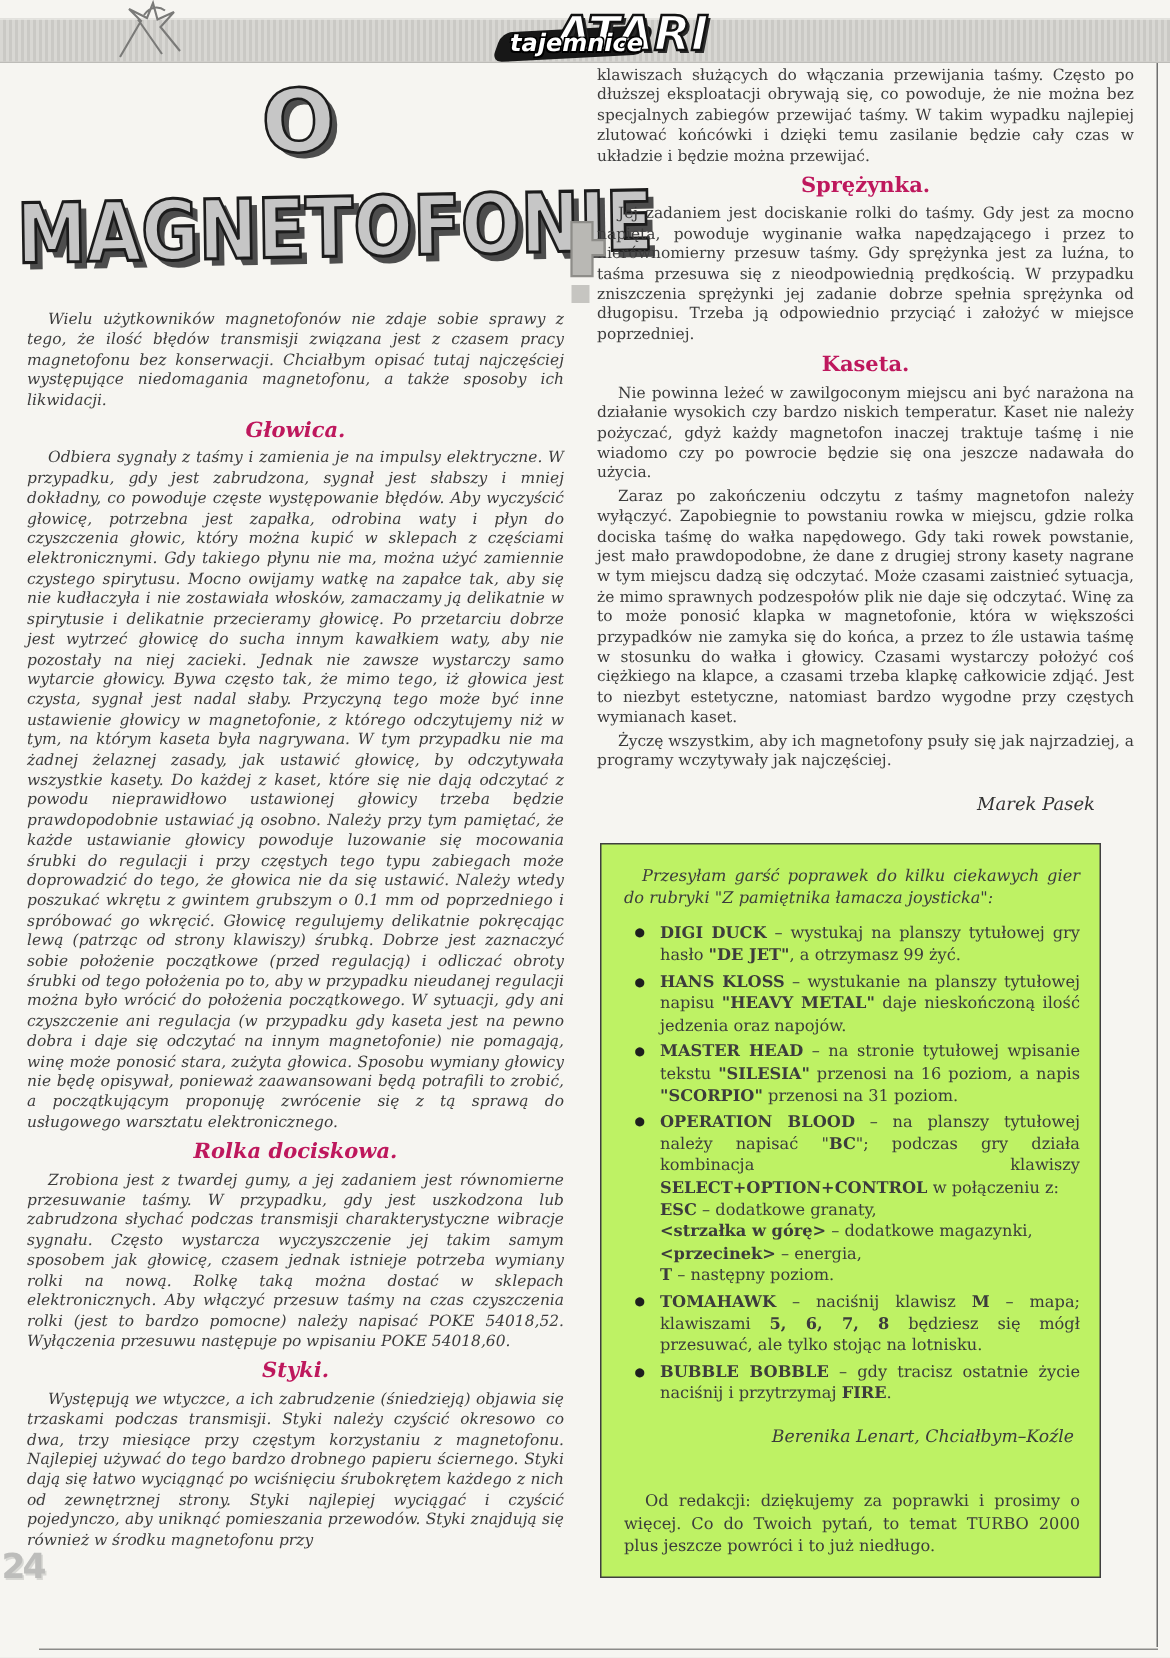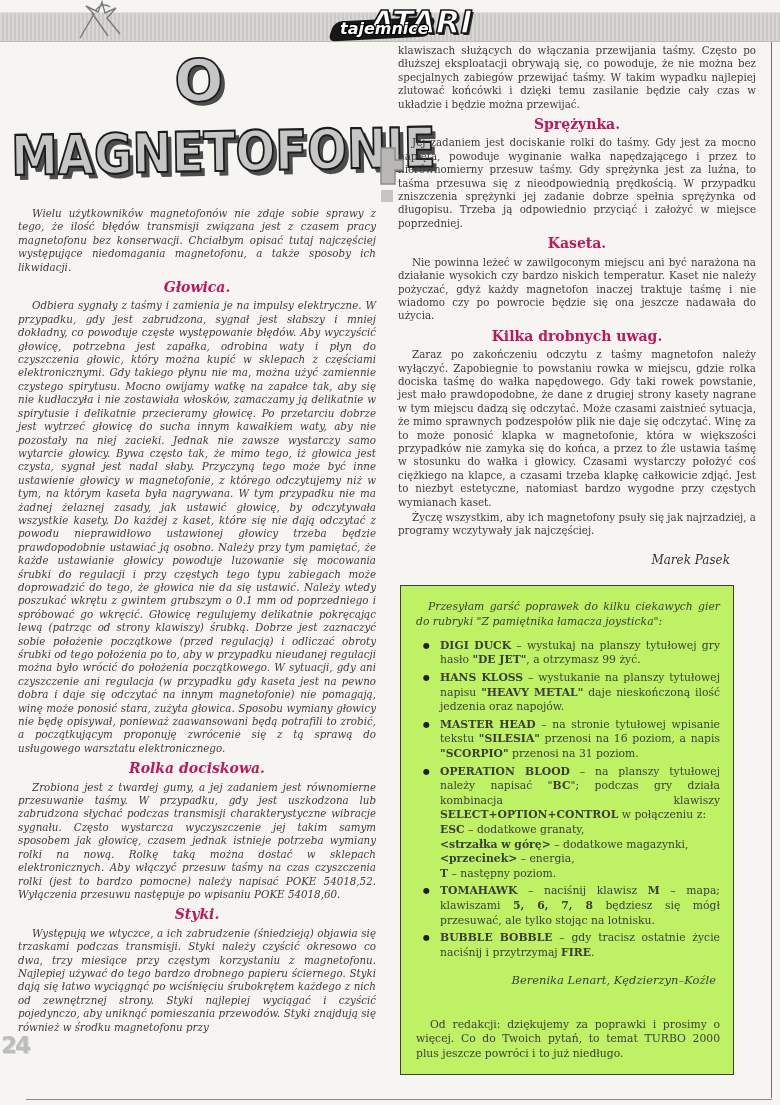--- a/index.html
+++ b/index.html
@@ -87,36 +87,35 @@
     <h3 class="sec-h">Styki.</h3>
     <p class="body-p">Występują we wtyczce, a ich zabrudzenie (śniedzieją) objawia się trzaskami podczas transmisji. Styki należy czyścić okresowo co dwa, trzy miesiące przy częstym korzystaniu z magnetofonu. Najlepiej używać do tego bardzo drobnego papieru ściernego. Styki dają się łatwo wyciągnąć po wciśnięciu śrubokrętem każdego z nich od zewnętrznej strony. Styki najlepiej wyciągać i czyścić pojedynczo, aby uniknąć pomieszania przewodów. Styki znajdują się również w środku magnetofonu przy</p>
   </div>
 
   <div class="col col-right">
     <p class="body-p" style="text-indent:0;">klawiszach służących do włączania przewijania taśmy. Często po dłuższej eksploatacji obrywają się, co powoduje, że nie można bez specjalnych zabiegów przewijać taśmy. W takim wypadku najlepiej zlutować końcówki i dzięki temu zasilanie będzie cały czas w układzie i będzie można przewijać.</p>
     <h3 class="sec-h">Sprężynka.</h3>
     <p class="body-p">Jej zadaniem jest dociskanie rolki do taśmy. Gdy jest za mocno napięta, powoduje wyginanie wałka napędzającego i przez to nierównomierny przesuw taśmy. Gdy sprężynka jest za luźna, to taśma przesuwa się z nieodpowiednią prędkością. W przypadku zniszczenia sprężynki jej zadanie dobrze spełnia sprężynka od długopisu. Trzeba ją odpowiednio przyciąć i założyć w miejsce poprzedniej.</p>
     <h3 class="sec-h">Kaseta.</h3>
     <p class="body-p">Nie powinna leżeć w zawilgoconym miejscu ani być narażona na działanie wysokich czy bardzo niskich temperatur. Kaset nie należy pożyczać, gdyż każdy magnetofon inaczej traktuje taśmę i nie wiadomo czy po powrocie będzie się ona jeszcze nadawała do użycia.</p>
-    <h3 class="sec-h">Kilka drobnych uwag.</h3>
     <p class="body-p">Zaraz po zakończeniu odczytu z taśmy magnetofon należy wyłączyć. Zapobiegnie to powstaniu rowka w miejscu, gdzie rolka dociska taśmę do wałka napędowego. Gdy taki rowek powstanie, jest mało prawdopodobne, że dane z drugiej strony kasety nagrane w tym miejscu dadzą się odczytać. Może czasami zaistnieć sytuacja, że mimo sprawnych podzespołów plik nie daje się odczytać. Winę za to może ponosić klapka w magnetofonie, która w większości przypadków nie zamyka się do końca, a przez to źle ustawia taśmę w stosunku do wałka i głowicy. Czasami wystarczy położyć coś ciężkiego na klapce, a czasami trzeba klapkę całkowicie zdjąć. Jest to niezbyt estetyczne, natomiast bardzo wygodne przy częstych wymianach kaset.</p>
     <p class="body-p">Życzę wszystkim, aby ich magnetofony psuły się jak najrzadziej, a programy wczytywały jak najczęściej.</p>
     <div class="author">Marek Pasek</div>
 
     <div class="letter-box">
       <p class="box-intro">Przesyłam garść poprawek do kilku ciekawych gier do rubryki "Z pamiętnika łamacza joysticka":</p>
       <ul class="cheat-list" id="cheat-list">
           <li><span class="b">DIGI DUCK</span><span> – wystukaj na planszy tytułowej gry hasło </span><span class="b">"DE JET"</span><span>, a otrzymasz 99 żyć.</span></li>
           <li><span class="b">HANS KLOSS</span><span> – wystukanie na planszy tytułowej napisu </span><span class="b">"HEAVY METAL"</span><span> daje nieskończoną ilość jedzenia oraz napojów.</span></li>
           <li><span class="b">MASTER HEAD</span><span> – na stronie tytułowej wpisanie tekstu </span><span class="b">"SILESIA"</span><span> przenosi na 16 poziom, a napis </span><span class="b">"SCORPIO"</span><span> przenosi na 31 poziom.</span></li>
           <li><span class="b">OPERATION BLOOD</span><span> – na planszy tytułowej należy napisać "</span><span class="b">BC</span><span>"; podczas gry działa kombinacja klawiszy </span><span class="b">SELECT+OPTION+CONTROL</span><span> w połączeniu z:</span><br><span class="b">ESC</span><span> – dodatkowe granaty,</span><br><span class="b">&lt;strzałka w górę&gt;</span><span> – dodatkowe magazynki,</span><br><span class="b">&lt;przecinek&gt;</span><span> – energia,</span><br><span class="b">T</span><span> – następny poziom.</span></li>
           <li><span class="b">TOMAHAWK</span><span> – naciśnij klawisz </span><span class="b">M</span><span> – mapa; klawiszami </span><span class="b">5, 6, 7, 8</span><span> będziesz się mógł przesuwać, ale tylko stojąc na lotnisku.</span></li>
           <li><span class="b">BUBBLE BOBBLE</span><span> – gdy tracisz ostatnie życie naciśnij i przytrzymaj </span><span class="b">FIRE</span><span>.</span></li>
         </ul>
-      <div class="box-signature">Berenika Lenart, Kędzierzyn–Koźle</div>
+      <div class="box-signature">Berenika Lenart, Chciałbym–Koźle</div>
       <p class="editor-note">Od redakcji: dziękujemy za poprawki i prosimy o więcej. Co do Twoich pytań, to temat TURBO 2000 plus jeszcze powróci i to już niedługo.</p>
     </div>
   </div>
 
   <svg class="decoration" width="26" height="60" viewBox="0 0 26 60">
     <path d="M2 2 h14 v12 h8 v10 h-8 v14 h-14 z" fill="#b9b8b4" stroke="#8e8d89" stroke-width="1.5"></path>
     <rect x="2" y="44" width="12" height="12" fill="#c6c5c1"></rect>
   </svg>
 
   <div class="page-number">24</div>

